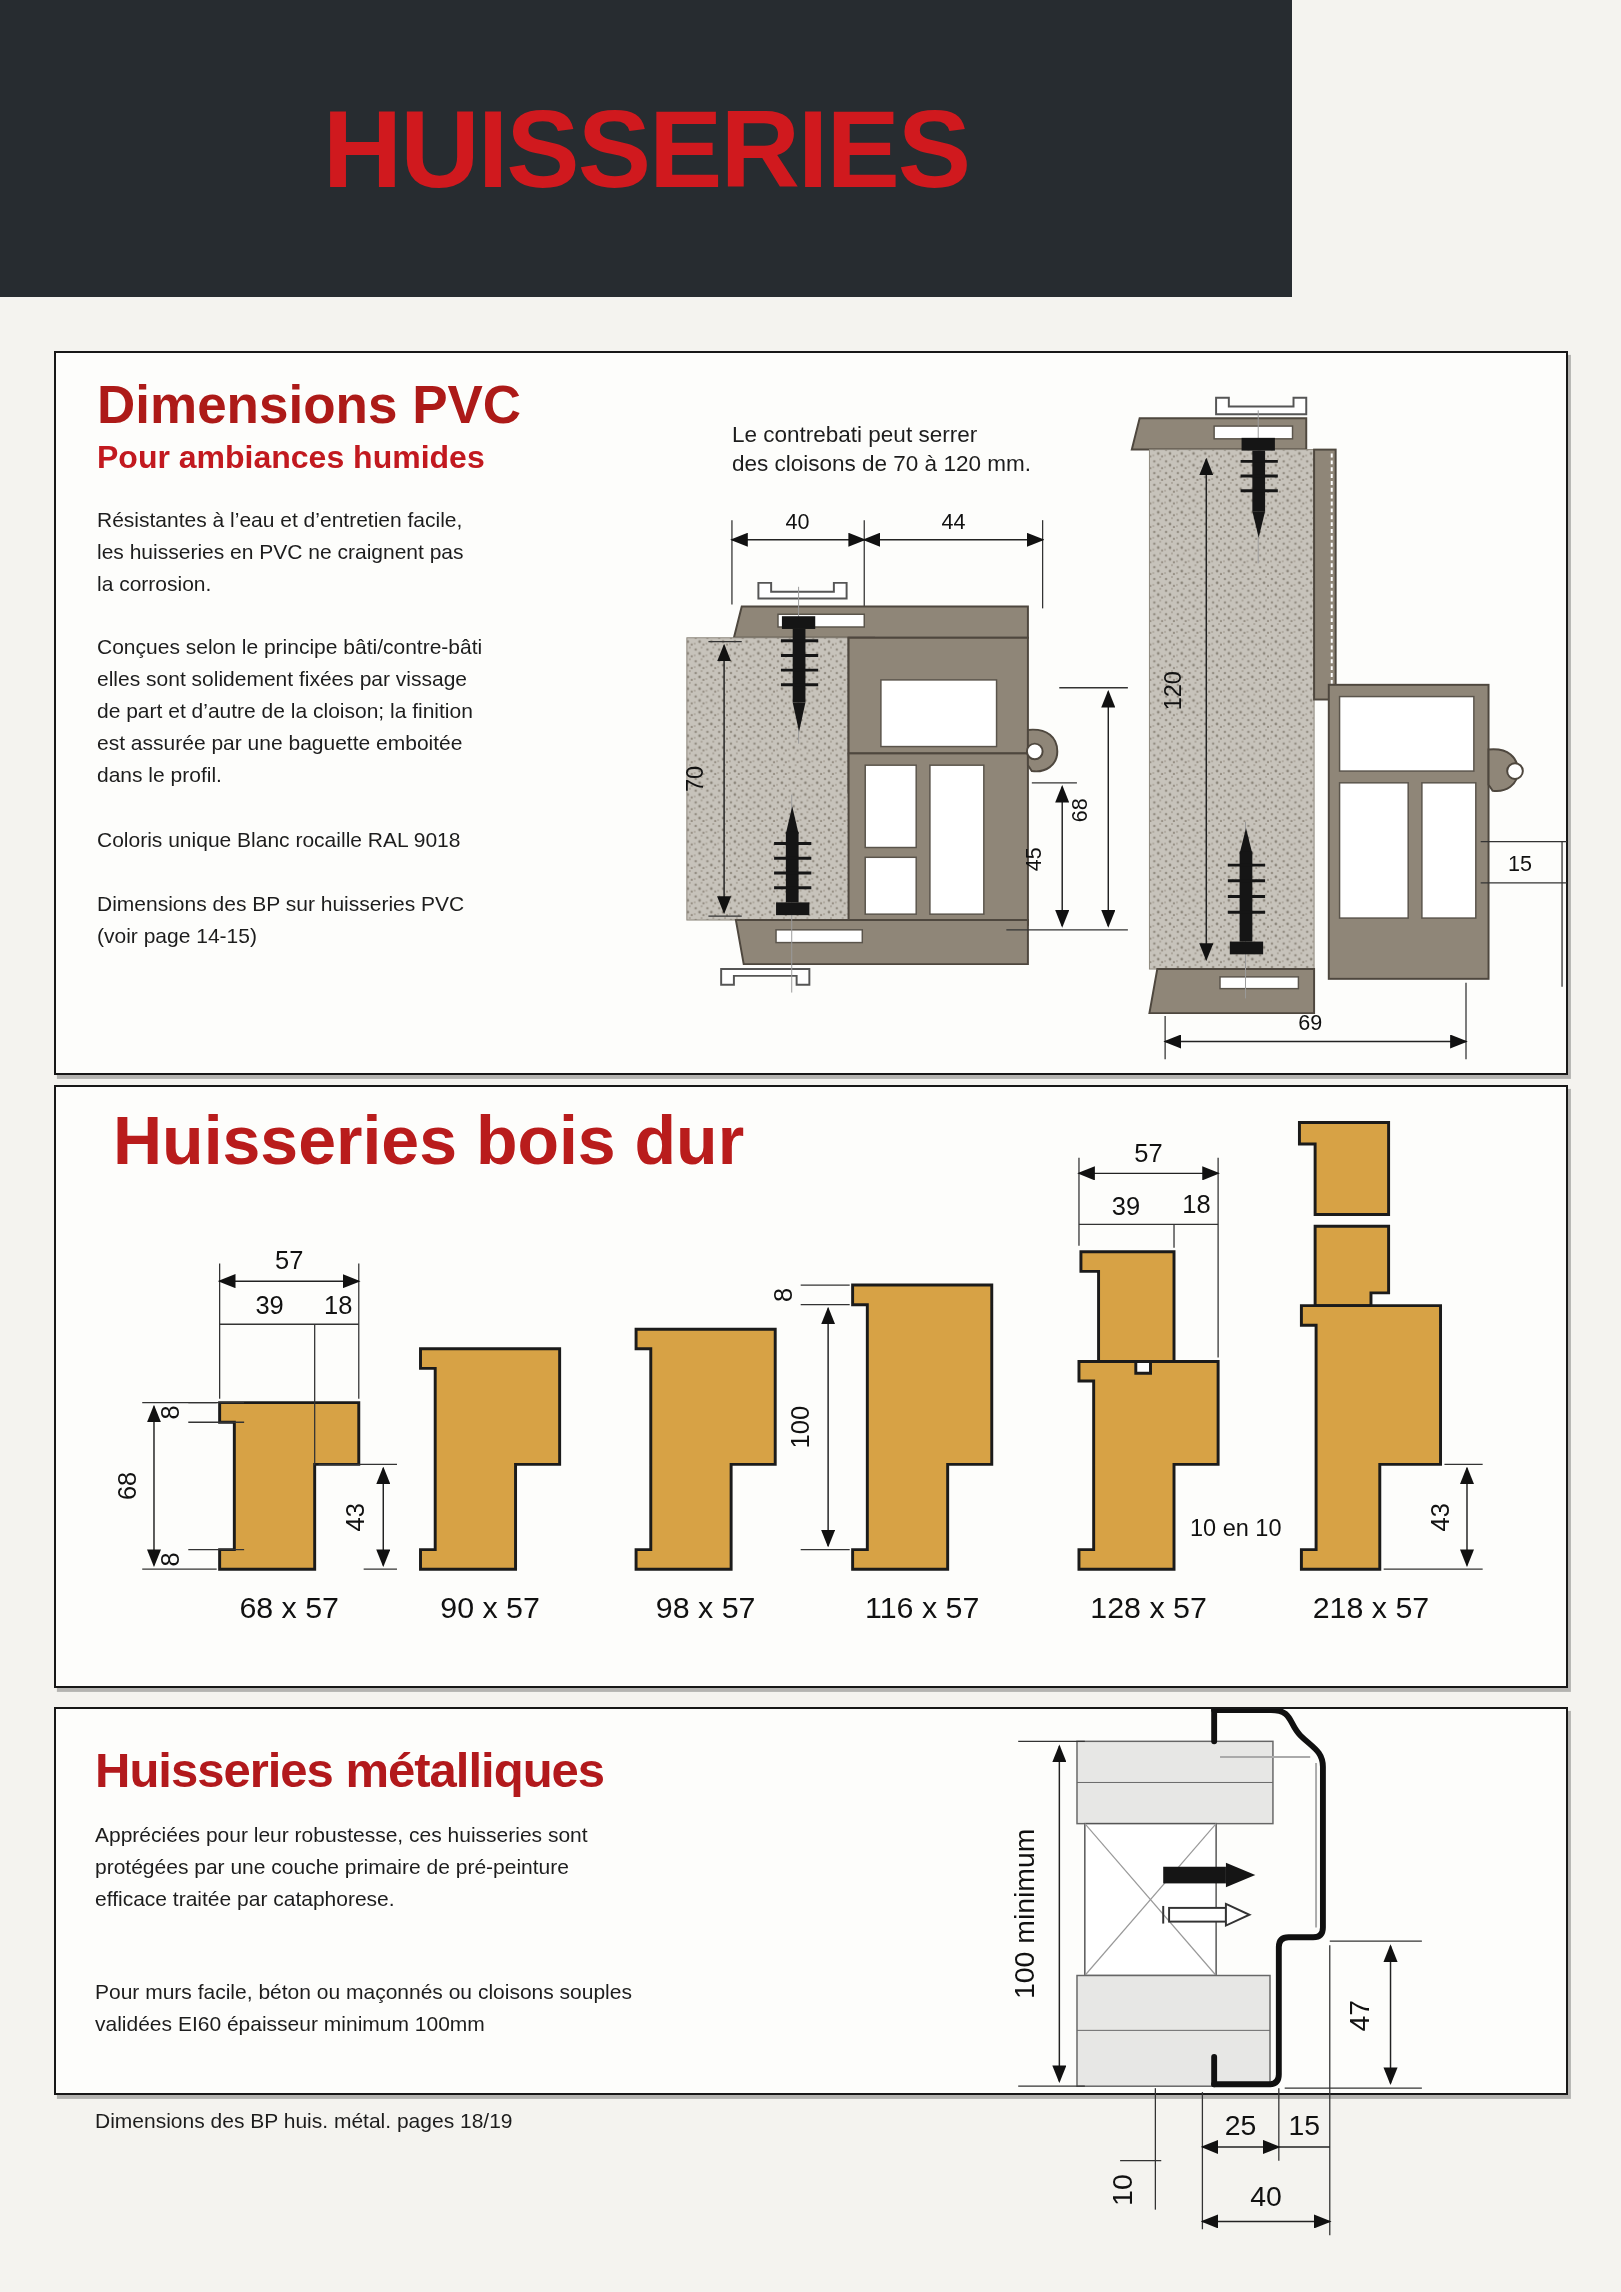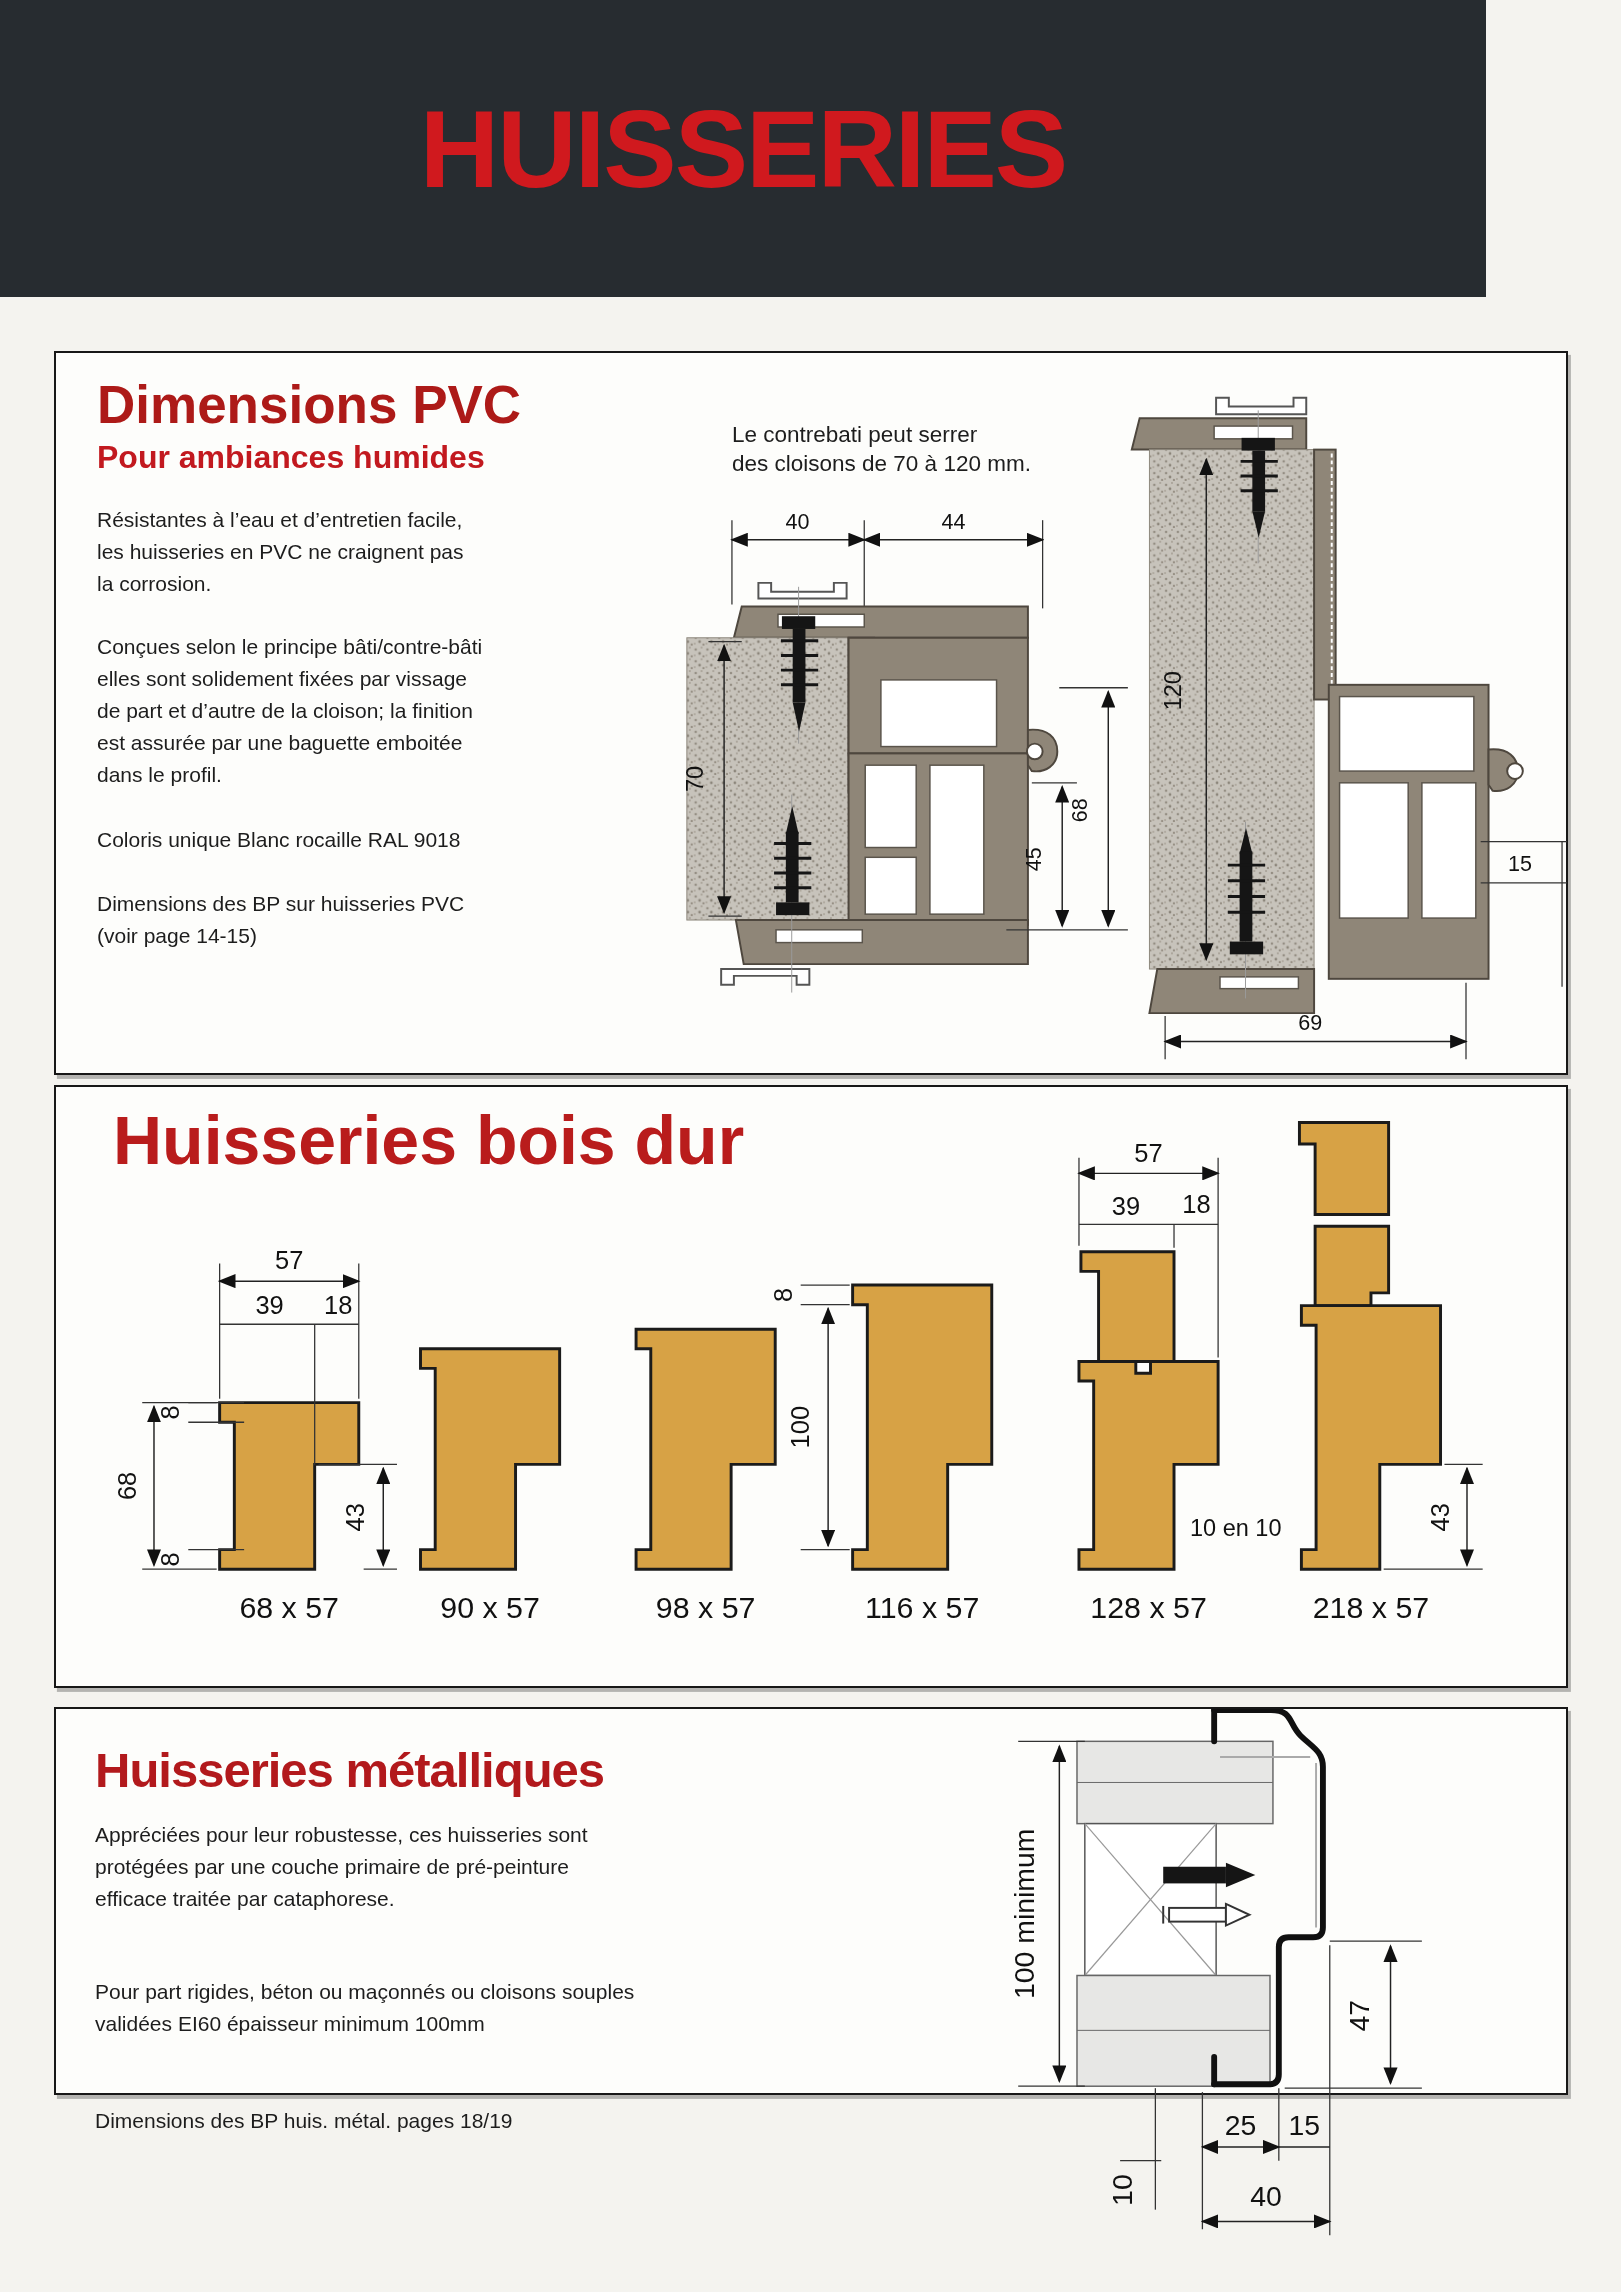--- a/index.html
+++ b/index.html
@@ -3,21 +3,21 @@
 <meta charset="utf-8">
 <style>
   html,body{margin:0;padding:0;}
   body{
     width:1621px;height:2293px;position:relative;
     background:#f4f3ef;
     font-family:"Liberation Sans",sans-serif;
     color:#1d1d1d;
     overflow:hidden;
   }
-  .header{position:absolute;left:0;top:0;width:1486px;height:297px;background:#272c30;}
+  .header{position:absolute;left:0;top:0;width:1292px;height:297px;background:#272c30;}
   .header h1{
     position:absolute;left:0;top:94px;width:100%;margin:0;
     text-align:center;font-size:110px;font-weight:bold;letter-spacing:-2px;
     color:#d0191e;line-height:1;
   }
   .box{
     position:absolute;left:54px;width:1514px;
     background:#fdfdfb;border:2.9px solid #171717;
     box-shadow:2.9px 3.9px 0 rgba(60,60,60,.35);
     box-sizing:border-box;
@@ -310,21 +310,21 @@
     <text x="1400" y="1652" font-size="31" text-anchor="middle">218 x 57</text>
   </svg>
 </div>
 
 <div class="box" id="box-metal">
   <div class="metal-text">
     <h2>Huisseries métalliques</h2>
     <p class="p1">Appréciées pour leur robustesse, ces huisseries sont
 protégées par une couche primaire de pré-peinture
 efficace traitée par cataphorese.</p>
-    <p class="p2">Pour part rigides, béton ou maçonnés ou cloisons souples
+    <p class="p2">Pour murs facile, béton ou maçonnés ou cloisons souples
 validées EI60 épaisseur minimum 100mm</p>
     <p class="p3">Dimensions des BP huis. métal. pages 18/19</p>
   </div>
 
   <svg style="left:0;top:0;" width="1508" height="533" viewBox="58 1745 1539 544">
     <defs>
       <marker id="ah3" viewBox="0 0 10 8" refX="9" refY="4" markerWidth="12" markerHeight="9.6" orient="auto-start-reverse">
         <path d="M0,0 L10,4 L0,8 z" fill="#111"></path>
       </marker>
     </defs>

